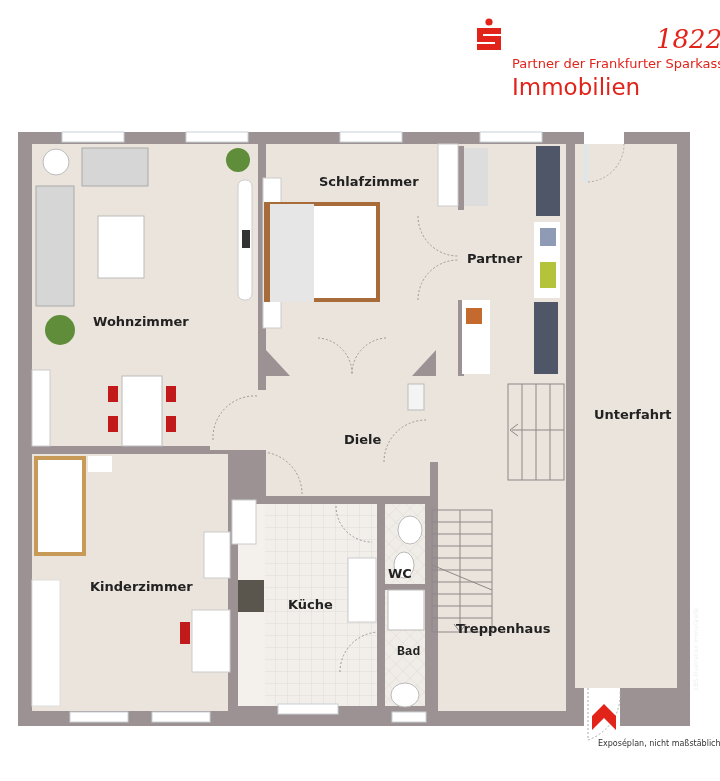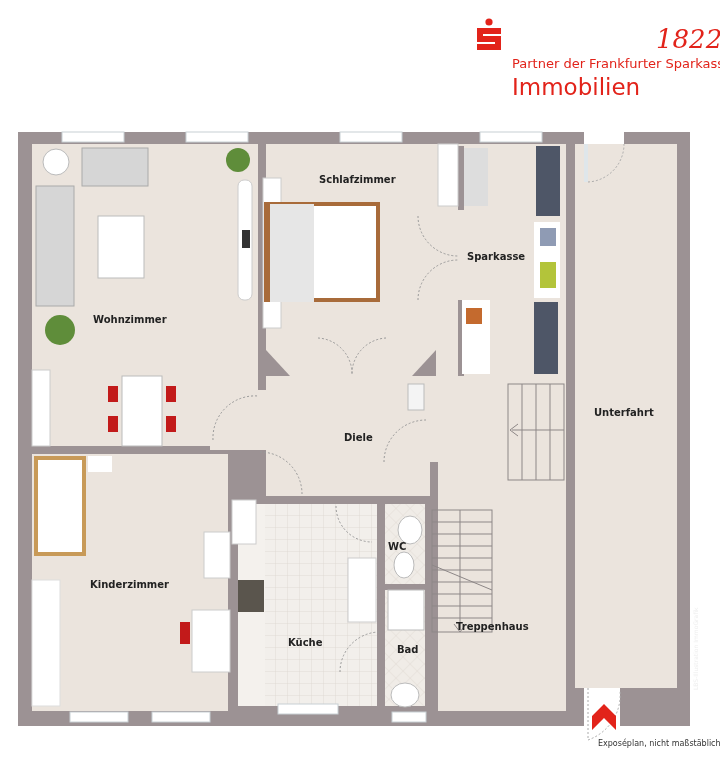--- a/index.html
+++ b/index.html
@@ -3,21 +3,21 @@
 <meta charset="utf-8">
 <style>
   html, body { margin:0; padding:0; background:#ffffff; }
   body { width:720px; height:781px; position:relative; overflow:hidden; font-family:"DejaVu Sans", sans-serif; }
   .logo { position:absolute; left:474px; top:18px; }
   .s-mark { position:absolute; left:0; top:0; width:30px; height:34px; }
   .brand { position:absolute; left:38px; top:8px; font-size:23px; color:#e2231a; white-space:nowrap; font-family:"DejaVu Sans", sans-serif; font-weight:normal; letter-spacing:0px;margin-top:48px;}
   .year { position:absolute; left:182px; top:6px; font-size:26px; color:#e2231a; font-style:italic; font-family:"DejaVu Serif", serif; white-space:nowrap;}
   .partner { position:absolute; left:512px; top:56px; font-size:13px; color:#e2231a; white-space:nowrap; }
   .plan { position:absolute; left:0; top:0; width:720px; height:781px; }
-  .room-label { position:absolute; font-size:10px; color:#222; font-weight:600; white-space:nowrap; font-family:"DejaVu Sans", sans-serif; }
+  .room-label { position:absolute; font-size:13px; color:#222; font-weight:600; white-space:nowrap; font-family:"DejaVu Sans", sans-serif; }
   .footer { position:absolute; left:598px; top:739px; font-size:8px; color:#333; white-space:nowrap; }
   .credit { position:absolute; left:692px; top:690px; font-size:6px; color:#eee; transform:rotate(-90deg); transform-origin:left top; white-space:nowrap; }
 </style>
 </head>
 <body>
 
 <div class="logo">
   <svg class="s-mark" viewBox="0 0 30 34">
     <circle cx="15" cy="4" r="3.6" fill="#e2231a"></circle>
     <path d="M3 10 H27 V16 H9 V18 H27 V32 H3 V26 H21 V24 H3 Z" fill="#e2231a"></path>
@@ -146,23 +146,23 @@
     <path d="M564 430 H512 M518 424 L510 430 L518 436"></path>
     <rect x="432" y="510" width="60" height="122"></rect>
     <path d="M432 522 H492 M432 534 H492 M432 546 H492 M432 558 H492 M432 570 H492 M432 582 H492 M432 594 H492 M432 606 H492 M432 618 H492"></path>
     <path d="M460 510 V630 M454 624 L460 632 L466 624"></path>
     <path d="M432 565 L492 590"></path>
   </g>
 </svg>
 
 <div class="room-label" style="left:93px;top:314px;">Wohnzimmer</div>
 <div class="room-label" style="left:319px;top:174px;">Schlafzimmer</div>
-<div class="room-label" style="left:467px;top:251px;">Sparkasse</div>
+<div class="room-label" style="left:467px;top:251px;">Partner</div>
 <div class="room-label" style="left:328px;top:432px;margin-left:16px;">Diele</div>
 <div class="room-label" style="left:90px;top:579px;">Kinderzimmer</div>
-<div class="room-label" style="left:288px;top:597px;margin-top:40px;">Küche</div>
-<div class="room-label" style="left:388px;top:541px;">WC</div>
-<div class="room-label" style="left:397px;top:644px;">Bad</div>
+<div class="room-label" style="left:288px;top:597px;">Küche</div>
+<div class="room-label" style="left:388px;top:566px;">WC</div>
+<div class="room-label" style="left:397px;top:644px;font-family:Liberation Mono, monospace;">Bad</div>
 <div class="room-label" style="left:456px;top:621px;">Treppenhaus</div>
 <div class="room-label" style="left:594px;top:407px;">Unterfahrt</div>
 
 <div class="credit">LBS-Illustration ImmoGrafik</div>
 <div class="footer">Exposéplan, nicht maßstäblich</div>
 
 </body></html>

